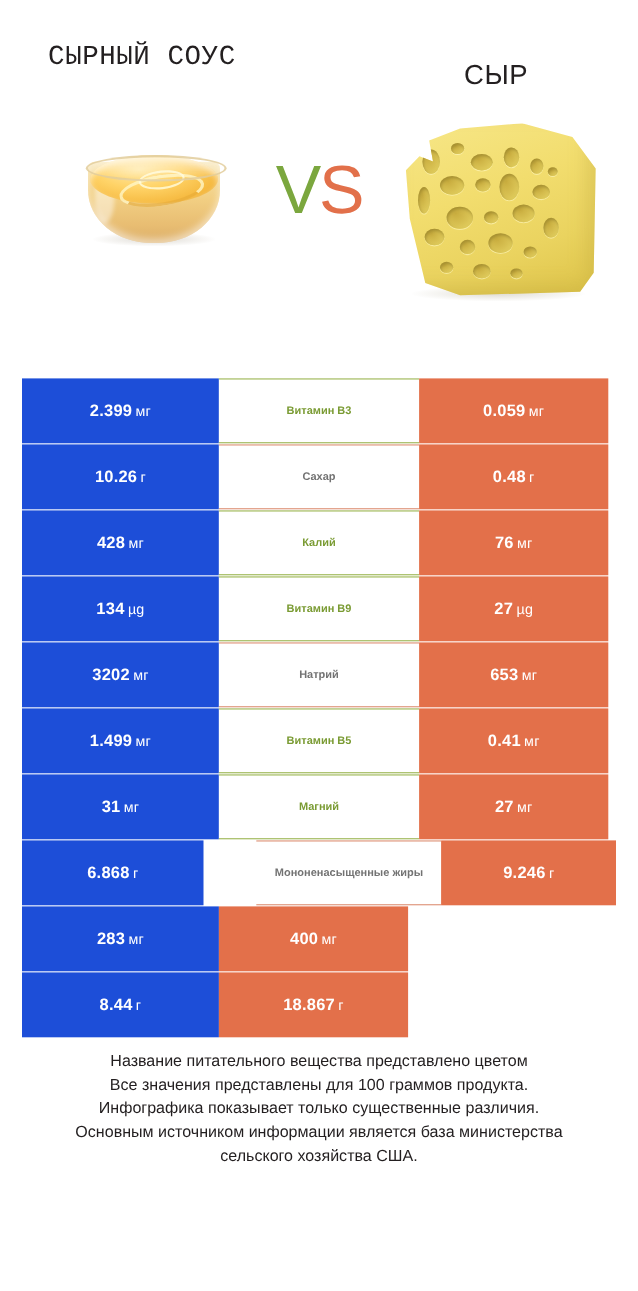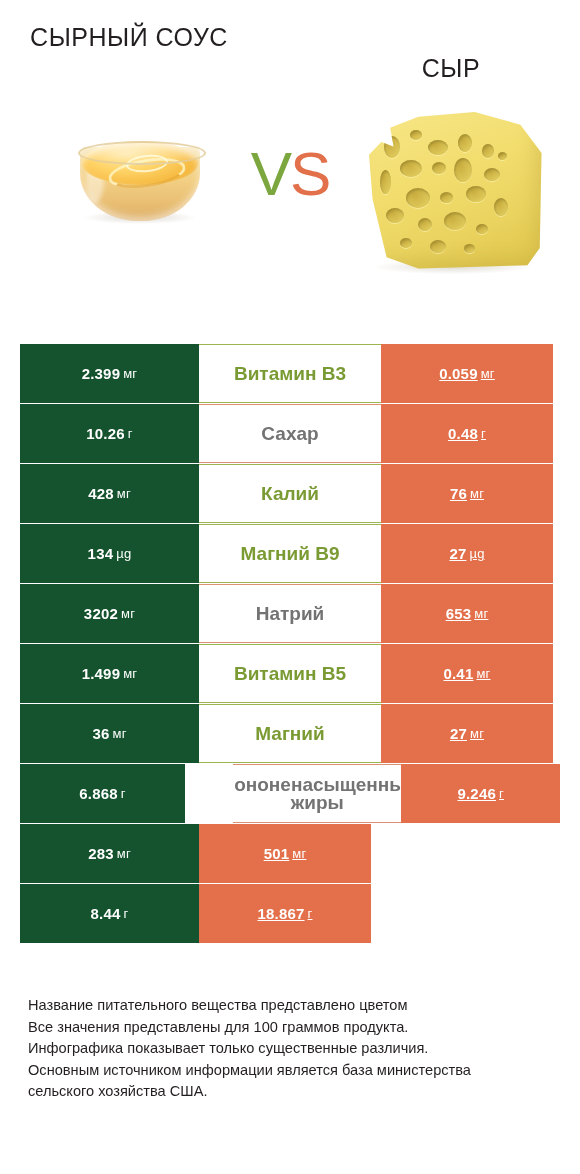--- a/index.html
+++ b/index.html
@@ -26,22 +26,23 @@
     font-size: 25px;
     line-height: 31px;
     font-weight: 400;
     letter-spacing: .5px;
     text-transform: uppercase;
     color: #231f20;
     text-align: center;
   }
   .title-left {
     left: 22px;
-    top: 22px;
+    top: 36px;
     width: 214px;
+    font-family: Liberation Mono, monospace;
   }
   .title-right {
     left: 344px;
     top: 53px;
     width: 214px;
   }
 
   
   .versus {
     position: relative;
@@ -183,44 +184,44 @@
     text-align: center;
     box-sizing: border-box;
   }
   .cell-left, .cell-right {
     width: 179px;
     color: #ffffff;
     font-size: 15px;
     font-weight: 700;
     letter-spacing: .2px;
   }
-  .cell-left  { background: #14532d; }
-  .cell-right { background: #e3704a; width: 172px; text-decoration: underline; }
+  .cell-left  { background: #1d4ed8; }
+  .cell-right { background: #e3704a; width: 172px; }
   .cell-mid {
     width: 182px;
     background: #ffffff;
-    font-size: 19px;
+    font-size: 10px;
     font-weight: 700;
     line-height: 18px;
     padding: 4px 3px;
     overflow: hidden;
     white-space: nowrap;
   }
   .cell-mid.wrap { white-space: normal; margin-left: 48px; }
   .cell-mid.win-left  { color: #7a9b33; border-top: 1px solid #9bb551; border-bottom: 1px solid #9bb551; }
   .cell-mid.win-right { color: #737373; border-top: 1px solid #dd9074; border-bottom: 1px solid #dd9074; }
   .unit { font-weight: 400; font-size: 13px; margin-left: 3px; }
 
   
   .footnote {
     position: absolute;
     left: 28px;
-    top: 995px;
+    top: 955px;
     width: 524px;
-    text-align: left;
+    text-align: center;
     font-size: 14.6px;
     line-height: 21.5px;
     color: #231f20;
   }
   .footnote div { white-space: nowrap; }
 </style>
 </head>
 <body>
 
 <div class="header">
@@ -309,21 +310,21 @@
       <div class="cell cell-right">
         <span>76</span>
         <span class="unit">мг</span>
       </div>
     </div>
     <div class="row">
       <div class="cell cell-left">
         <span>134</span>
         <span class="unit">µg</span>
       </div>
-      <div class="cell cell-mid win-left">Магний B9</div>
+      <div class="cell cell-mid win-left">Витамин B9</div>
       <div class="cell cell-right">
         <span>27</span>
         <span class="unit">µg</span>
       </div>
     </div>
     <div class="row">
       <div class="cell cell-left">
         <span>3202</span>
         <span class="unit">мг</span>
       </div>
@@ -339,21 +340,21 @@
         <span class="unit">мг</span>
       </div>
       <div class="cell cell-mid win-left">Витамин B5</div>
       <div class="cell cell-right">
         <span>0.41</span>
         <span class="unit">мг</span>
       </div>
     </div>
     <div class="row">
       <div class="cell cell-left">
-        <span>36</span>
+        <span>31</span>
         <span class="unit">мг</span>
       </div>
       <div class="cell cell-mid win-left">Магний</div>
       <div class="cell cell-right">
         <span>27</span>
         <span class="unit">мг</span>
       </div>
     </div>
     <div class="row">
       <div class="cell cell-left">
@@ -365,21 +366,21 @@
         <span>9.246</span>
         <span class="unit">г</span>
       </div>
     </div>
     <div class="row">
       <div class="cell cell-left">
         <span>283</span>
         <span class="unit">мг</span>
       </div>
       <div class="cell cell-right">
-        <span>501</span>
+        <span>400</span>
         <span class="unit">мг</span>
       </div>
     </div>
     <div class="row">
       <div class="cell cell-left">
         <span>8.44</span>
         <span class="unit">г</span>
       </div>
       <div class="cell cell-right">
         <span>18.867</span>

